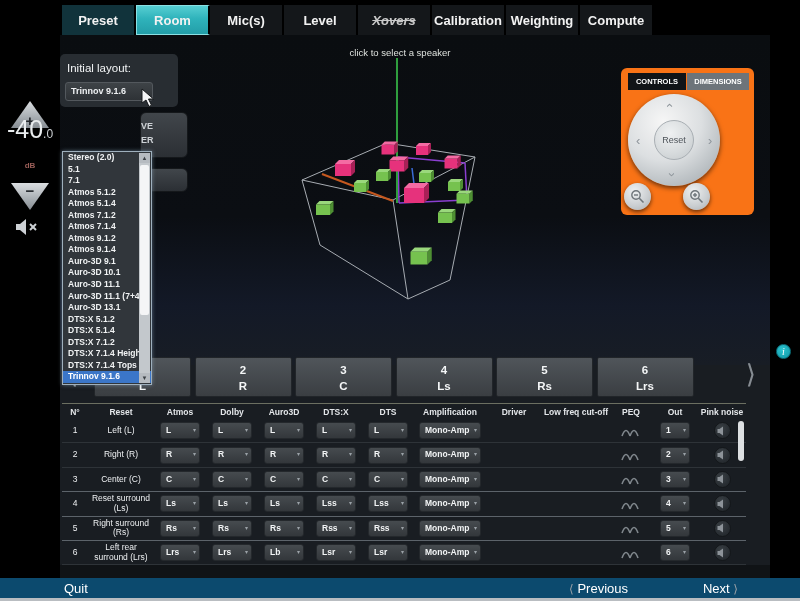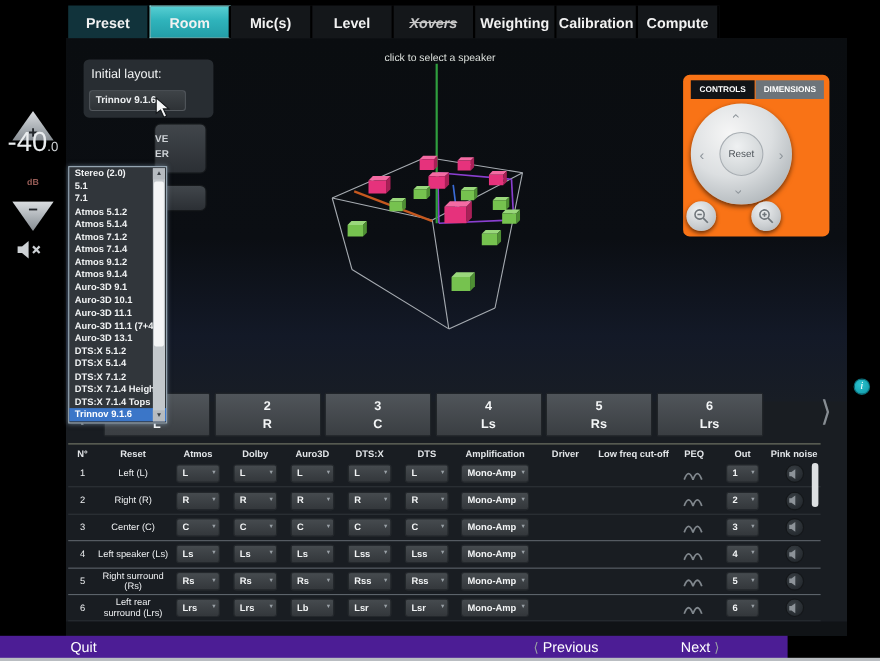--- a/index.html
+++ b/index.html
@@ -35,21 +35,21 @@
 
   
   #panel { position:absolute; left:60px; top:35px; width:710px; height:543px; background:#191d22; }
   #viewport { position:absolute; left:0; top:0; width:710px; height:330px;
     background:linear-gradient(180deg,#0a0d10 0%,#0b0e13 55%,#131927 82%,#181d25 100%); }
   #hint { position:absolute; left:240px; top:12px; width:200px; text-align:center;
     color:#dce0dc; font-size:9.5px; }
   #scene { position:absolute; left:0; top:0; }
 
   
-  #layout-card { position:absolute; left:16px; top:19px; width:118px; height:53px;
+  #layout-card { position:absolute; left:0; top:19px; width:118px; height:53px;
     background:#282d32; border-radius:5px;text-decoration:underline; }
   #layout-label { position:absolute; left:7px; top:8px; color:#f2f4f5; font-size:11.5px; }
   #layout-combo { position:absolute; left:5px; top:28px; width:88px; height:19px;
     background:linear-gradient(180deg,#3e4347 0%,#2e3236 100%); border:1px solid #53585d;
     border-radius:3px; color:#eef0f2; font-size:9px; font-weight:bold;
     line-height:17px; padding-left:5px; cursor:pointer; }
   .hidden-btn { position:absolute; background:linear-gradient(180deg,#41464b 0%,#2b2f34 100%);
     border:1px solid #15181b; border-radius:6px; color:#ced2d6; font-size:9px;
     font-weight:bold; padding:6px 6px 0 0; z-index:2; cursor:pointer; }
   #hbtn1 { left:80px; top:77px; width:48px; height:46px; line-height:14px; }
@@ -135,21 +135,21 @@
   #panel-footstrip { position:absolute; left:0; top:530px; width:710px; height:13px;
     background:#101316; }
 
   
   #info-btn { position:absolute; left:776px; top:344px; width:15px; height:15px;
     border-radius:50%; background:radial-gradient(circle at 40% 35%,#2cc4d0 0%,#149fae 80%);
     border:1px solid #0c727e; color:#fff; font-size:10px; font-style:italic;
     font-family:"Liberation Serif", serif; text-align:center; line-height:14px; cursor:pointer; }
 
   
-  #footer { position:absolute; left:0; top:578px; width:716px; height:23px; background:#4c1d95; }
+  #footer { position:absolute; left:0; top:578px; width:800px; height:23px; background:#0c4a6e; }
   #quit-btn { position:absolute; left:64px; top:3px; color:#fff; font-size:13px; cursor:pointer; }
   #prev-btn { position:absolute; right:172px; top:3px; color:#fff; font-size:13px; cursor:pointer; }
   #next-btn { position:absolute; right:62px; top:3px; color:#fff; font-size:13px; cursor:pointer; }
   .fchev { color:#9aa0a6; font-size:12px; }
   #bottom-edge { position:absolute; left:0; top:598px; width:800px; height:3px; background:#b9bdc1; }
 </style>
 </head>
 <body>
 
 <div id="tabbar">
@@ -163,24 +163,24 @@
       <div class="tab">
         <span>Mic(s)</span>
       </div>
       <div class="tab">
         <span>Level</span>
       </div>
       <div class="tab struck">
         <span>Xovers</span>
       </div>
       <div class="tab">
+        <span>Calibration</span>
+      </div>
+      <div class="tab">
         <span>Weighting</span>
-      </div>
-      <div class="tab">
-        <span>Calibration</span>
       </div>
       <div class="tab">
         <span>Compute</span>
       </div>
     </div>
 </div>
 
 <div id="volrail">
   <div class="tri up">
       <span class="sign">+</span>
@@ -596,21 +596,21 @@
     <div class="tcell">
             <div class="pinkbtn">
       <svg width="10" height="10" viewBox="0 0 10 10">
                 <polygon points="6,0.5 2.5,3 0.5,3 0.5,7 2.5,7 6,9.5" fill="#8d9399"></polygon>
               </svg>
     </div>
           </div>
   </div>
         <div class="tgrid trow">
     <div class="tcell c-num">4</div>
-    <div class="tcell c-name">Left speaker (Ls)</div>
+    <div class="tcell c-name">Reset surround (Ls)</div>
     <div class="tcell">
             <div class="dd c-atmos">
               <span class="v">Ls</span>
               <span class="car">▾</span>
             </div>
           </div>
     <div class="tcell">
             <div class="dd c-dolby">
               <span class="v">Ls</span>
               <span class="car">▾</span>

